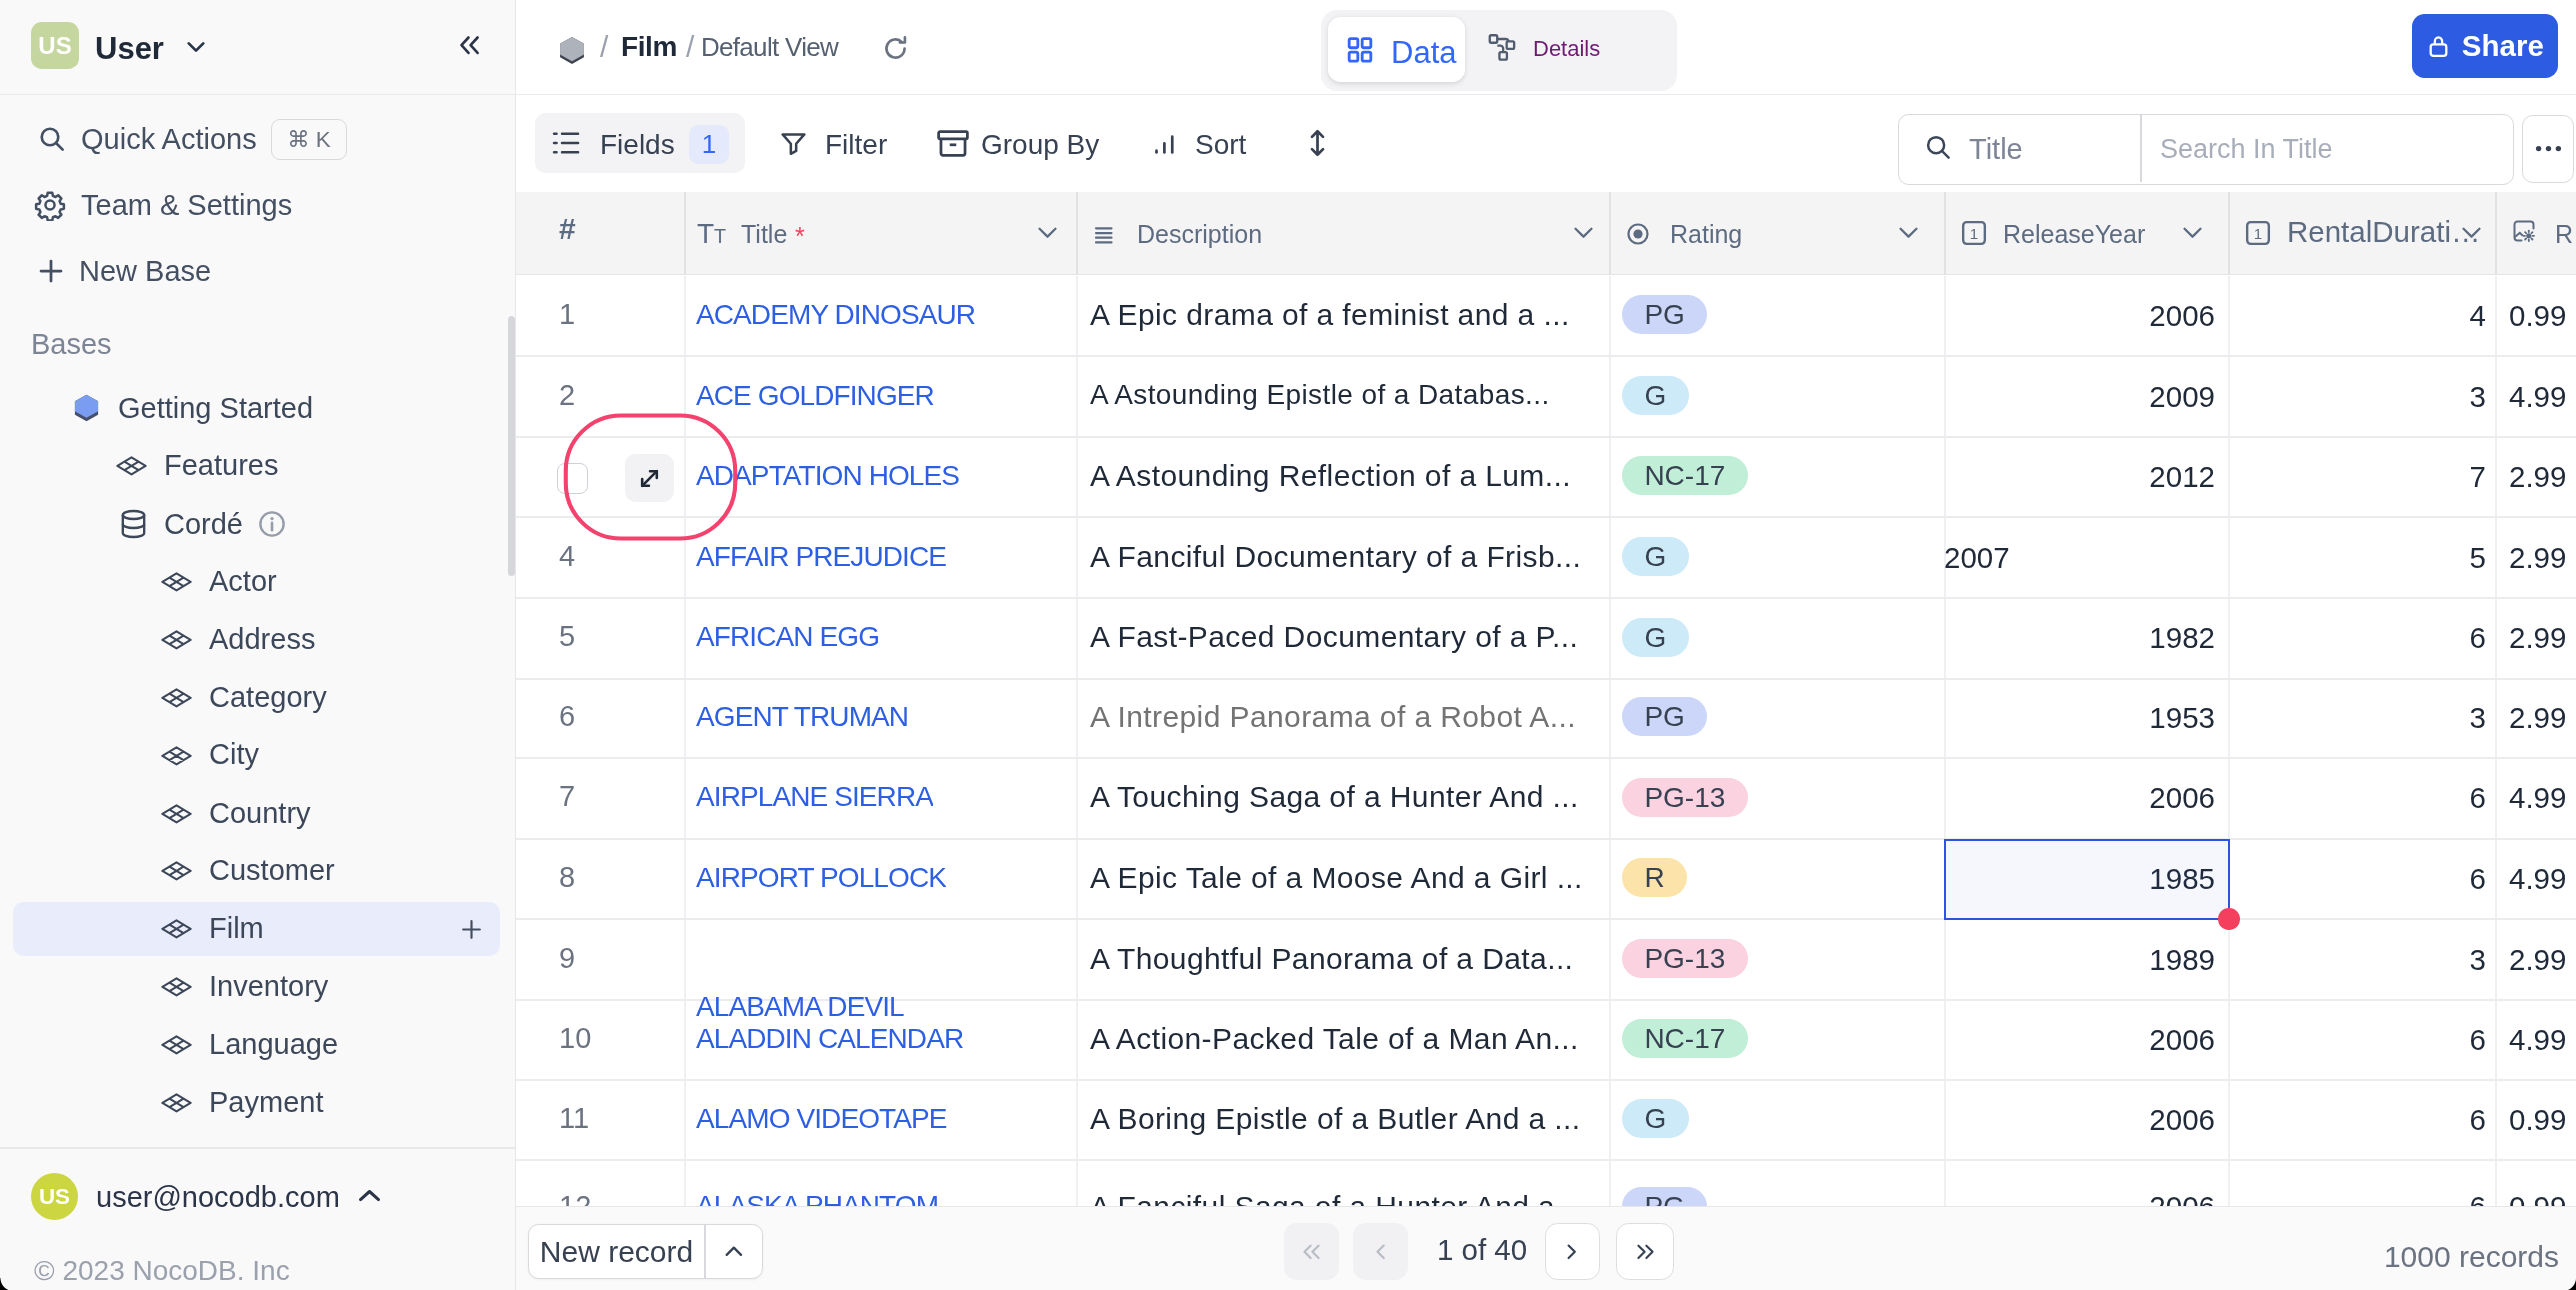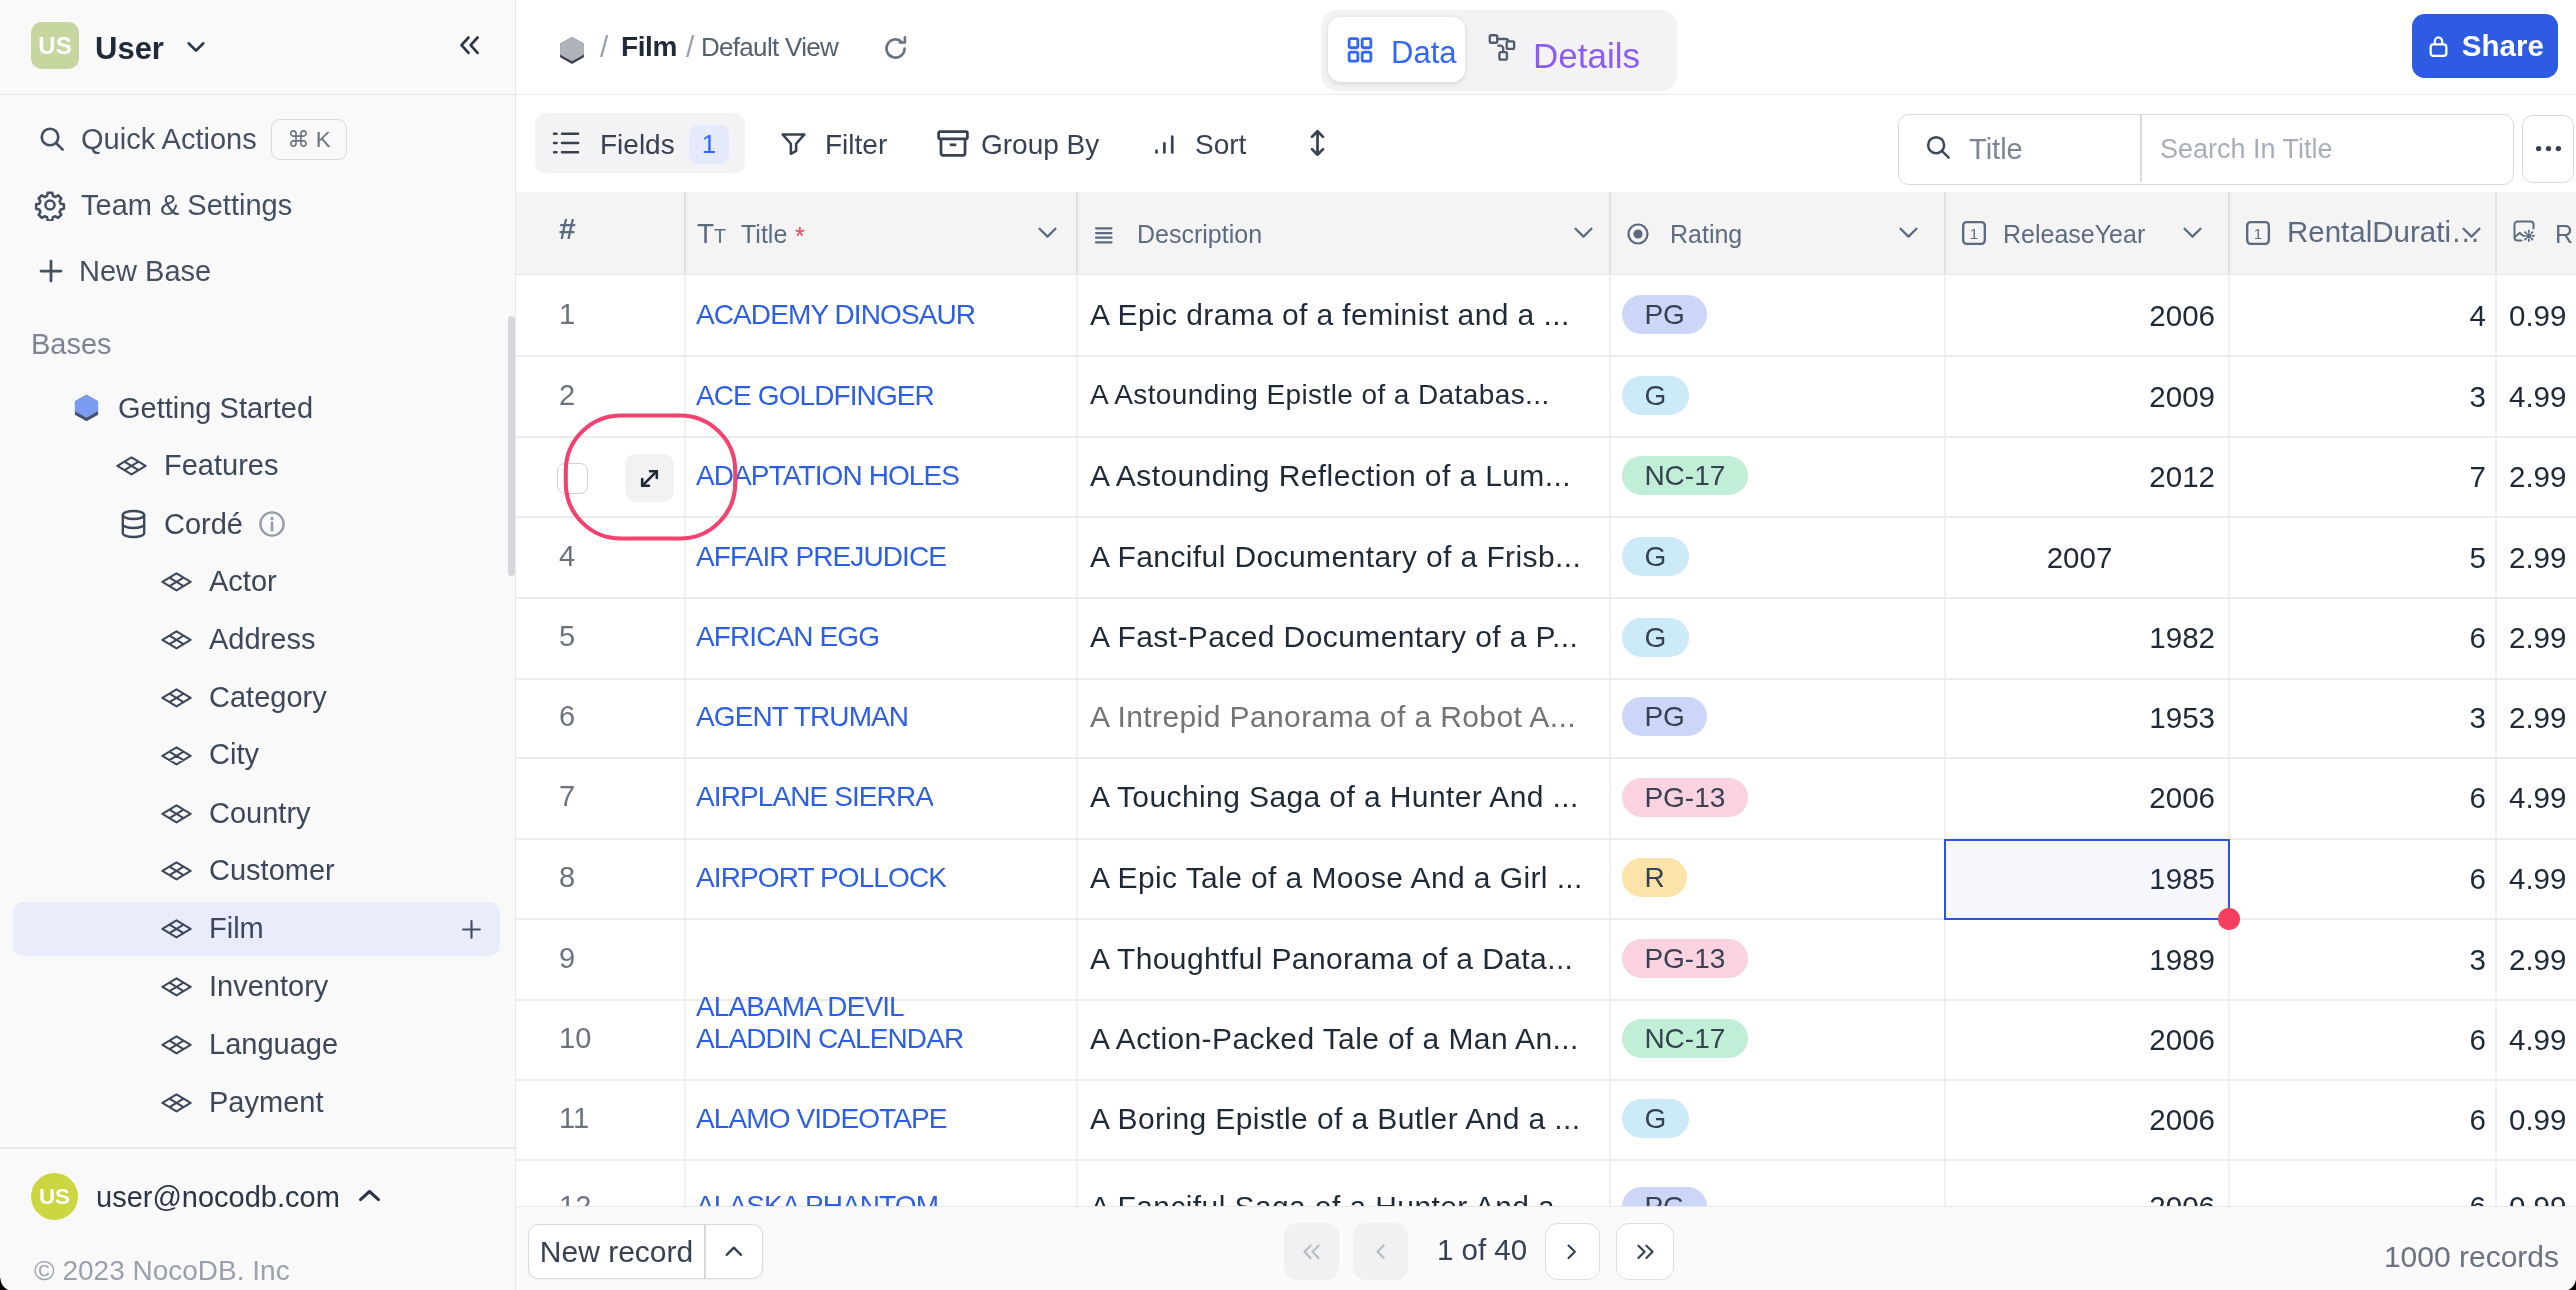--- a/index.html
+++ b/index.html
@@ -134,21 +134,21 @@
   </svg>
 <div class="ab" style="left:1391px;top:35px;font-size:31px;color:#3366ff">Data</div>
 <svg class="ab" style="left:1488px;top:33px" width="28" height="29" viewBox="0 0 24 24">
     <g fill="none" stroke="#515c6e" stroke-width="2">
       <rect x="1.5" y="1.5" width="6.4" height="6.4" rx="1.2"></rect>
       <rect x="16" y="6.8" width="6.4" height="6.4" rx="1.2"></rect>
       <rect x="9.8" y="16" width="6.4" height="6.4" rx="1.2"></rect>
       <path d="M8 4.7 h7 a2.5 2.5 0 0 1 2.5 2.1 M13 16 v-3 a2.5 2.5 0 0 0 -2.5 -2.6 H8"></path>
     </g>
   </svg>
-<div class="ab" style="left:1533px;top:36px;font-size:35px;color:#8b5cf6">Details</div>
+<div class="ab" style="left:1533px;top:36px;font-size:22px;color:#701a75">Details</div>
 <div class="ab flex" style="left:2412px;top:14.3px;width:146px;height:64px;border-radius:12.5px;background:#2d5be2;color:#fff;justify-content:center;font-size:29.5px;font-weight:700"><svg style="margin-right:10.7px" width="25" height="27" viewBox="0 0 24 25">
       <rect x="4.5" y="10.5" width="15" height="11" rx="2.5" fill="none" stroke="#fff" stroke-width="2.2"></rect>
       <path d="M8.5 10.5 V7.5 a3.5 3.8 0 0 1 7 0 V10.5" fill="none" stroke="#fff" stroke-width="2.2"></path>
     </svg>Share</div>
 <div class="ab" style="left:516px;top:95px;width:2060px;height:98px;border-bottom:1.8px solid #e9e9eb;background:#fff"></div>
 <div class="ab" style="left:535px;top:113px;width:210px;height:60px;border-radius:10.7px;background:#f3f3f5"></div>
 <svg class="ab" style="left:551px;top:129px" width="29.5" height="28" viewBox="0 0 24 22">
     <g stroke="#374151" stroke-width="2.1" stroke-linecap="round">
       <path d="M9 3.5 H22 M9 11 H22 M9 18.5 H22"></path>
       <path d="M2.5 3.5 H4.5 M2.5 11 H4.5 M2.5 18.5 H4.5"></path>
@@ -291,21 +291,21 @@
 <div class="ab" style="left:696px;top:460px;font-size:28px;letter-spacing:-0.9px;color:#2d5fe4;max-width:367px;white-space:nowrap;overflow:hidden">ADAPTATION HOLES</div>
 <div class="ab" style="left:1090px;top:459px;font-size:30px;letter-spacing:0.4px;color:#1f2937;max-width:517px;white-space:nowrap;overflow:hidden">A Astounding Reflection of a Lum...</div>
 <div class="ab flex" style="left:1622px;top:456px;height:39px;border-radius:19.7px;background:#c0eed6;padding:0 22.4px;font-size:28px;color:#374151">NC-17</div>
 <div class="ab" style="left:1944px;top:460px;width:271px;font-size:29.5px;color:#1f2937;text-align:right">2012</div>
 <div class="ab" style="left:2228px;top:460px;width:258px;font-size:29.5px;color:#1f2937;text-align:right">7</div>
 <div class="ab" style="left:2509px;top:460px;font-size:29.5px;color:#1f2937">2.99</div>
 <div class="ab" style="left:559px;top:540px;font-size:29px;color:#6b7280">4</div>
 <div class="ab" style="left:696px;top:541px;font-size:28px;letter-spacing:-0.9px;color:#2d5fe4;max-width:367px;white-space:nowrap;overflow:hidden">AFFAIR PREJUDICE</div>
 <div class="ab" style="left:1090px;top:540px;font-size:30px;letter-spacing:0.4px;color:#1f2937;max-width:517px;white-space:nowrap;overflow:hidden">A Fanciful Documentary of a Frisb...</div>
 <div class="ab flex" style="left:1622px;top:537px;height:39px;border-radius:19.7px;background:#cdeaf8;padding:0 22.4px;font-size:28px;color:#374151">G</div>
-<div class="ab" style="left:1944px;top:541px;width:271px;font-size:29.5px;color:#1f2937;text-align:center">2007</div>
+<div class="ab" style="left:1944px;top:541px;width:271px;font-size:29.5px;color:#1f2937;text-align:left">2007</div>
 <div class="ab" style="left:2228px;top:541px;width:258px;font-size:29.5px;color:#1f2937;text-align:right">5</div>
 <div class="ab" style="left:2509px;top:541px;font-size:29.5px;color:#1f2937">2.99</div>
 <div class="ab" style="left:559px;top:620px;font-size:29px;color:#6b7280">5</div>
 <div class="ab" style="left:696px;top:621px;font-size:28px;letter-spacing:-0.9px;color:#2d5fe4;max-width:367px;white-space:nowrap;overflow:hidden">AFRICAN EGG</div>
 <div class="ab" style="left:1090px;top:620px;font-size:30px;letter-spacing:0.4px;color:#1f2937;max-width:517px;white-space:nowrap;overflow:hidden">A Fast-Paced Documentary of a P...</div>
 <div class="ab flex" style="left:1622px;top:618px;height:39px;border-radius:19.7px;background:#cdeaf8;padding:0 22.4px;font-size:28px;color:#374151">G</div>
 <div class="ab" style="left:1944px;top:621px;width:271px;font-size:29.5px;color:#1f2937;text-align:right">1982</div>
 <div class="ab" style="left:2228px;top:621px;width:258px;font-size:29.5px;color:#1f2937;text-align:right">6</div>
 <div class="ab" style="left:2509px;top:621px;font-size:29.5px;color:#1f2937">2.99</div>
 <div class="ab" style="left:559px;top:700px;font-size:29px;color:#6b7280">6</div>

